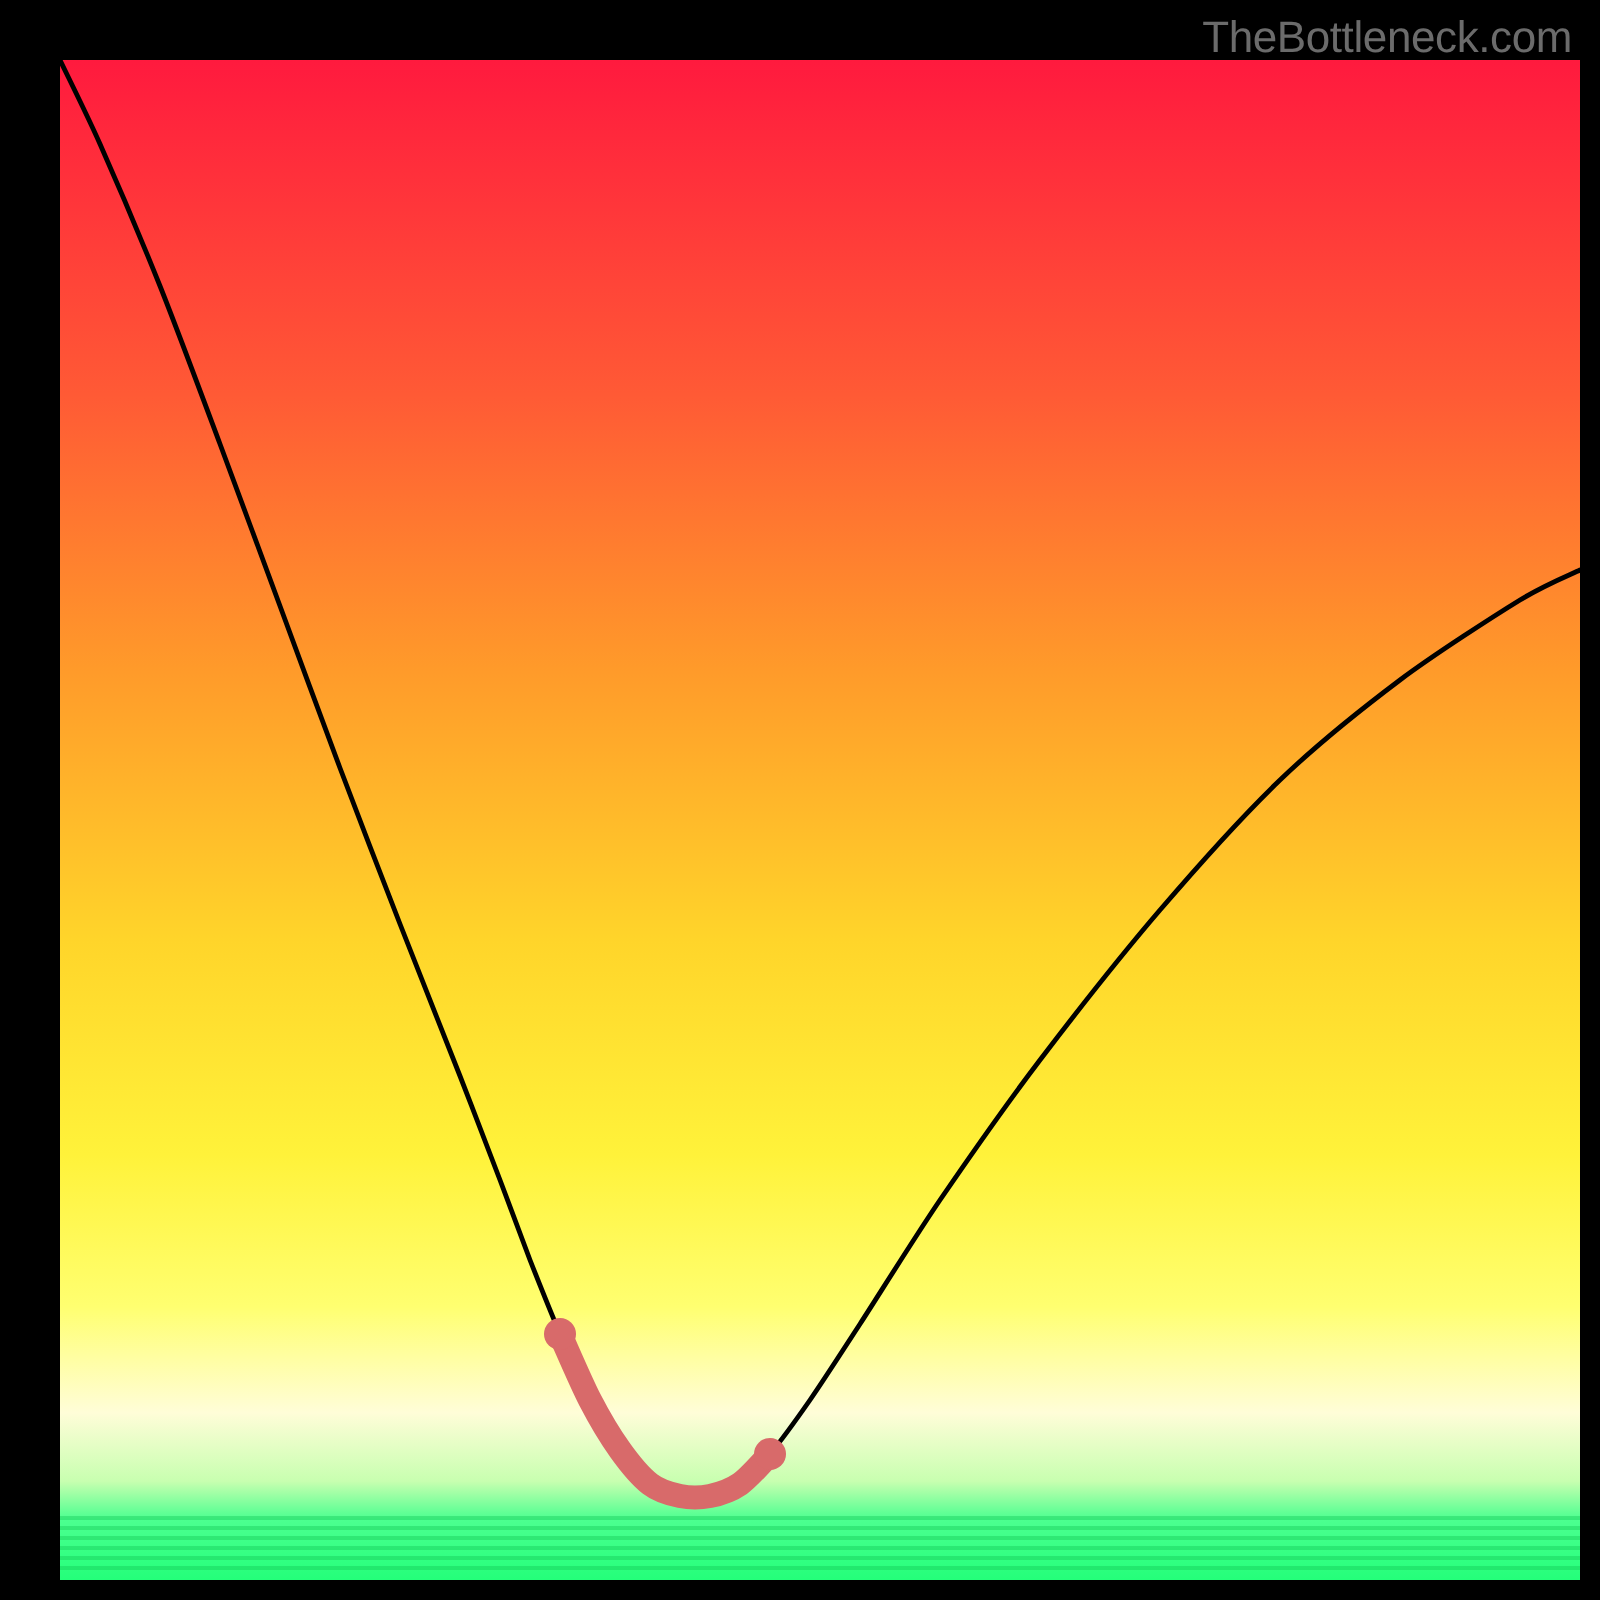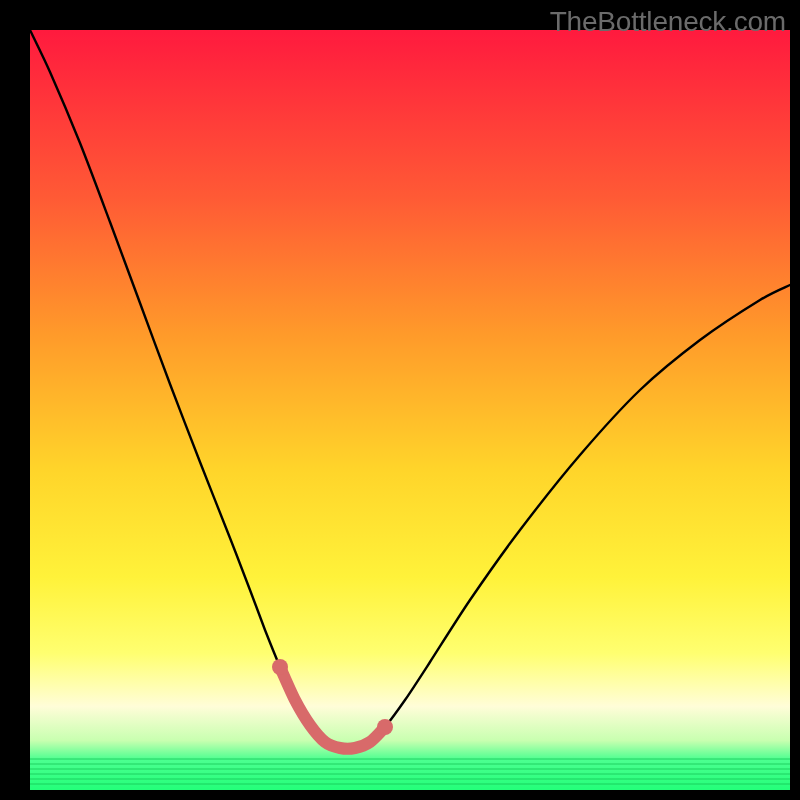--- a/index.html
+++ b/index.html
@@ -15,21 +15,21 @@
     position: relative;
     width: 800px;
     height: 800px;
     background: #000;
   }
   .watermark {
     position: absolute;
     top: 6px;
     right: 14px;
     color: #6b6b6b;
-    font-size: 28px;
+    font-size: 22px;
     font-weight: 500;
     z-index: 10;
     letter-spacing: -0.2px;
   }
   svg {
     position: absolute;
     left: 0;
     top: 0;
   }
 </style>

